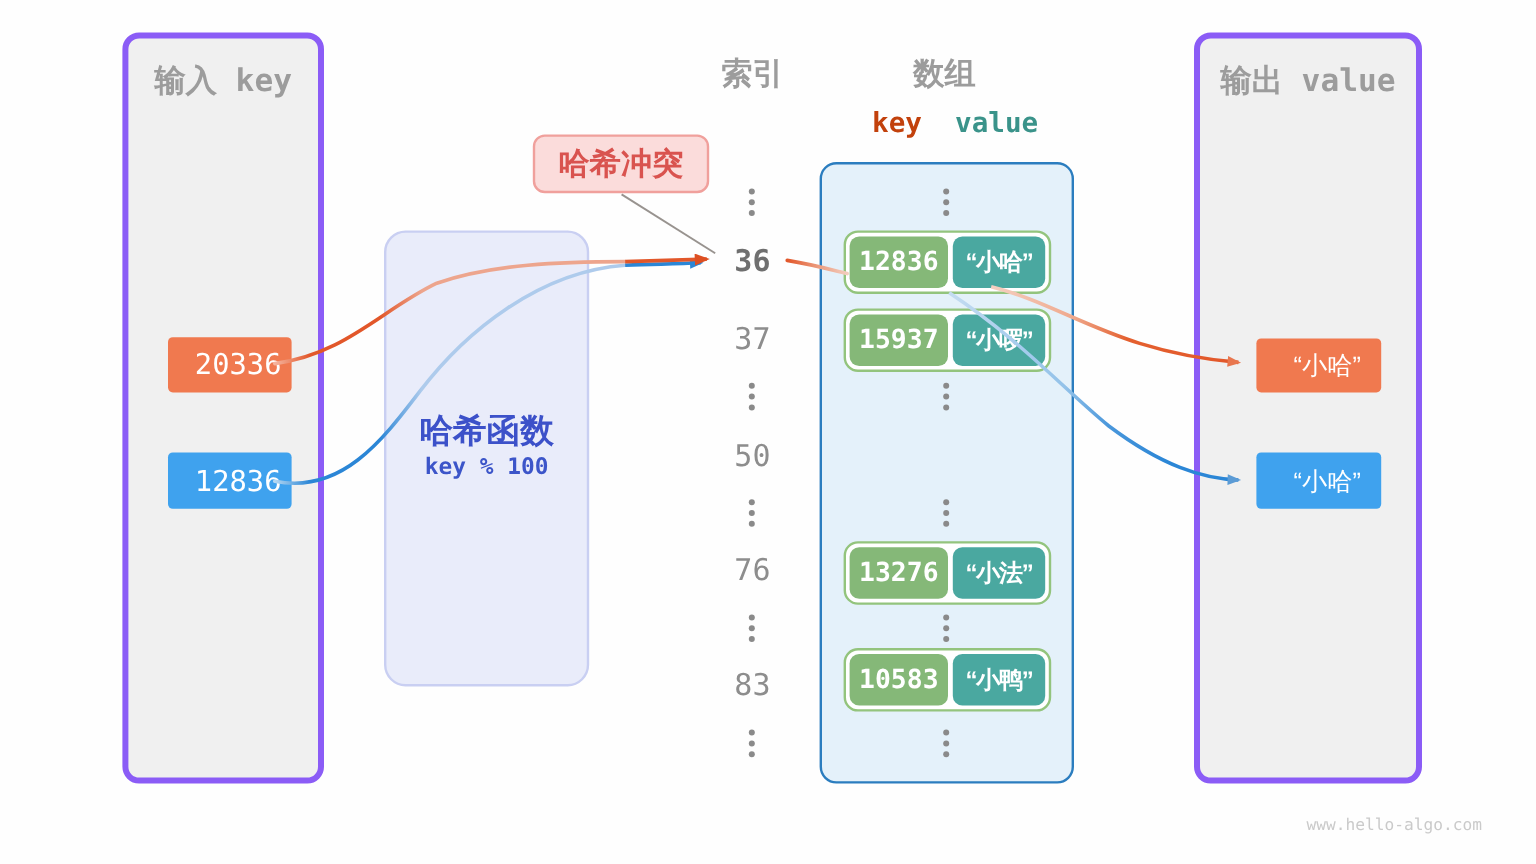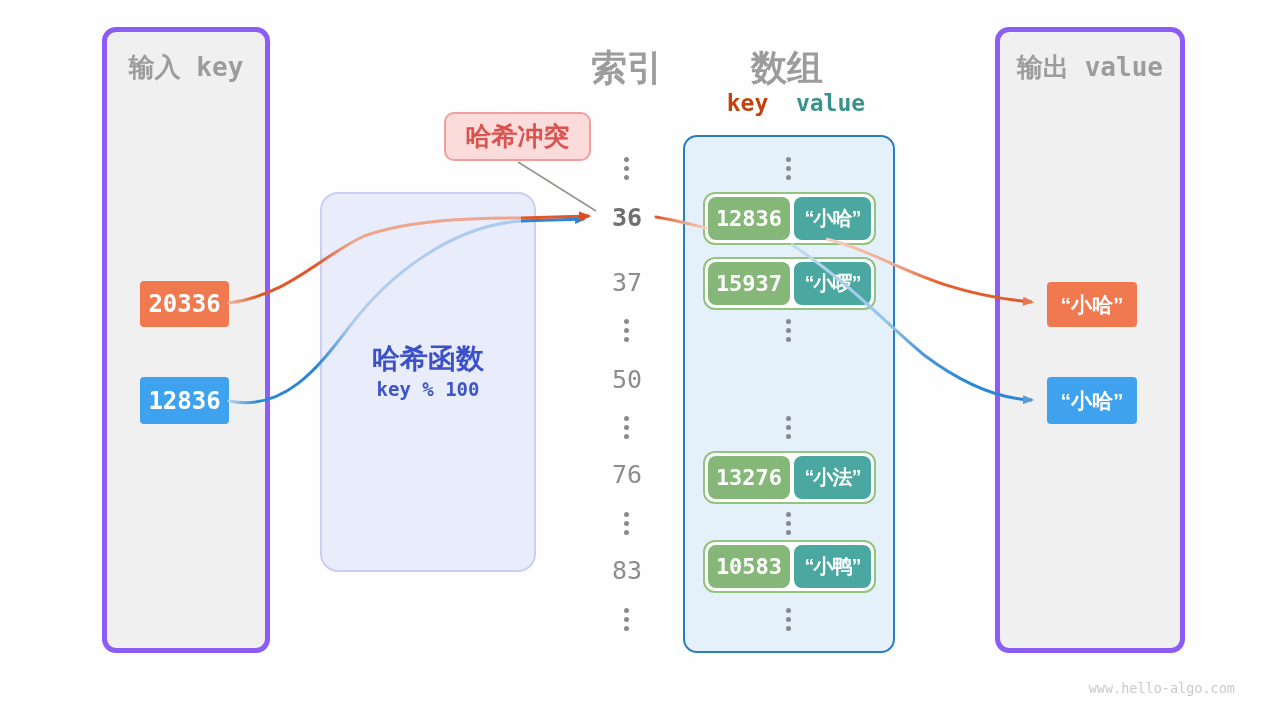--- a/index.html
+++ b/index.html
@@ -16,35 +16,35 @@
   .panel--right { left:995px; top:27px; width:190px; height:626px; }
   .panel-title {
     position:absolute; left:0; top:18px; width:100%;
     text-align:center; font-size:26px; font-weight:bold; color:#9C9C9C;
     font-family:"DejaVu Sans Mono","Liberation Sans",sans-serif;
   }
 
   
   .pill {
     position:absolute; display:flex; align-items:center; justify-content:center;
-    color:#FFFFFF; font-weight:bold; border-radius:4px; z-index:10;
+    color:#FFFFFF; font-weight:normal; border-radius:4px; z-index:10;padding-left:14px;
   }
   .pill--num { font-size:24px; font-family:"DejaVu Sans Mono","Liberation Mono",monospace; }
   .pill--txt { font-size:21px; }
   .bg-orange { background:#F0794F; }
   .bg-blue   { background:#3FA2EE; }
 
   .in-20336 { left:140px; top:281px; width:89px; height:46px; }
   .in-12836 { left:140px; top:377px; width:89px; height:47px; }
   .out-1    { left:1047px; top:282px; width:90px; height:45px; }
   .out-2    { left:1047px; top:377px; width:90px; height:47px; }
 
   
   .hash-box {
-    position:absolute; left:320px; top:192px; width:216px; height:380px;
+    position:absolute; left:320px; top:192px; width:171px; height:380px;
     background:#E9ECFA; border:2px solid #C9CFF2; border-radius:18px;
     box-sizing:border-box; z-index:5;
   }
   .hash-title {
     position:absolute; left:0; top:146px; width:100%; text-align:center;
     font-size:28px; font-weight:600; color:#3C51C9;
   }
   .hash-formula {
     position:absolute; left:0; top:184px; width:100%; text-align:center;
     font-size:19px; font-weight:600; color:#3C55C9;
@@ -55,21 +55,21 @@
   .collision {
     position:absolute; left:444px; top:112px; width:147px; height:49px;
     background:#FBDCDB; border:2px solid #F0A09C; border-radius:10px;
     box-sizing:border-box; display:flex; align-items:center; justify-content:center;
     font-size:26px; font-weight:bold; color:#D9534F; z-index:10;
   }
 
   
   .col-title {
     position:absolute; top:44px; width:86px; text-align:center;
-    font-size:36px; font-weight:bold; color:#9C9C9C;
+    font-size:26px; font-weight:bold; color:#9C9C9C;
   }
   .col-title--index { left:584px; }
   .col-title--array { left:744px; }
   .hdr {
     position:absolute; top:90px; width:85px; text-align:center;
     font-size:23px; font-weight:600;
     font-family:"DejaVu Sans Mono","Liberation Mono",monospace;
   }
   .hdr--key   { left:705px; color:#c2410c; }
   .hdr--value { left:788px; color:#3A938A; }

